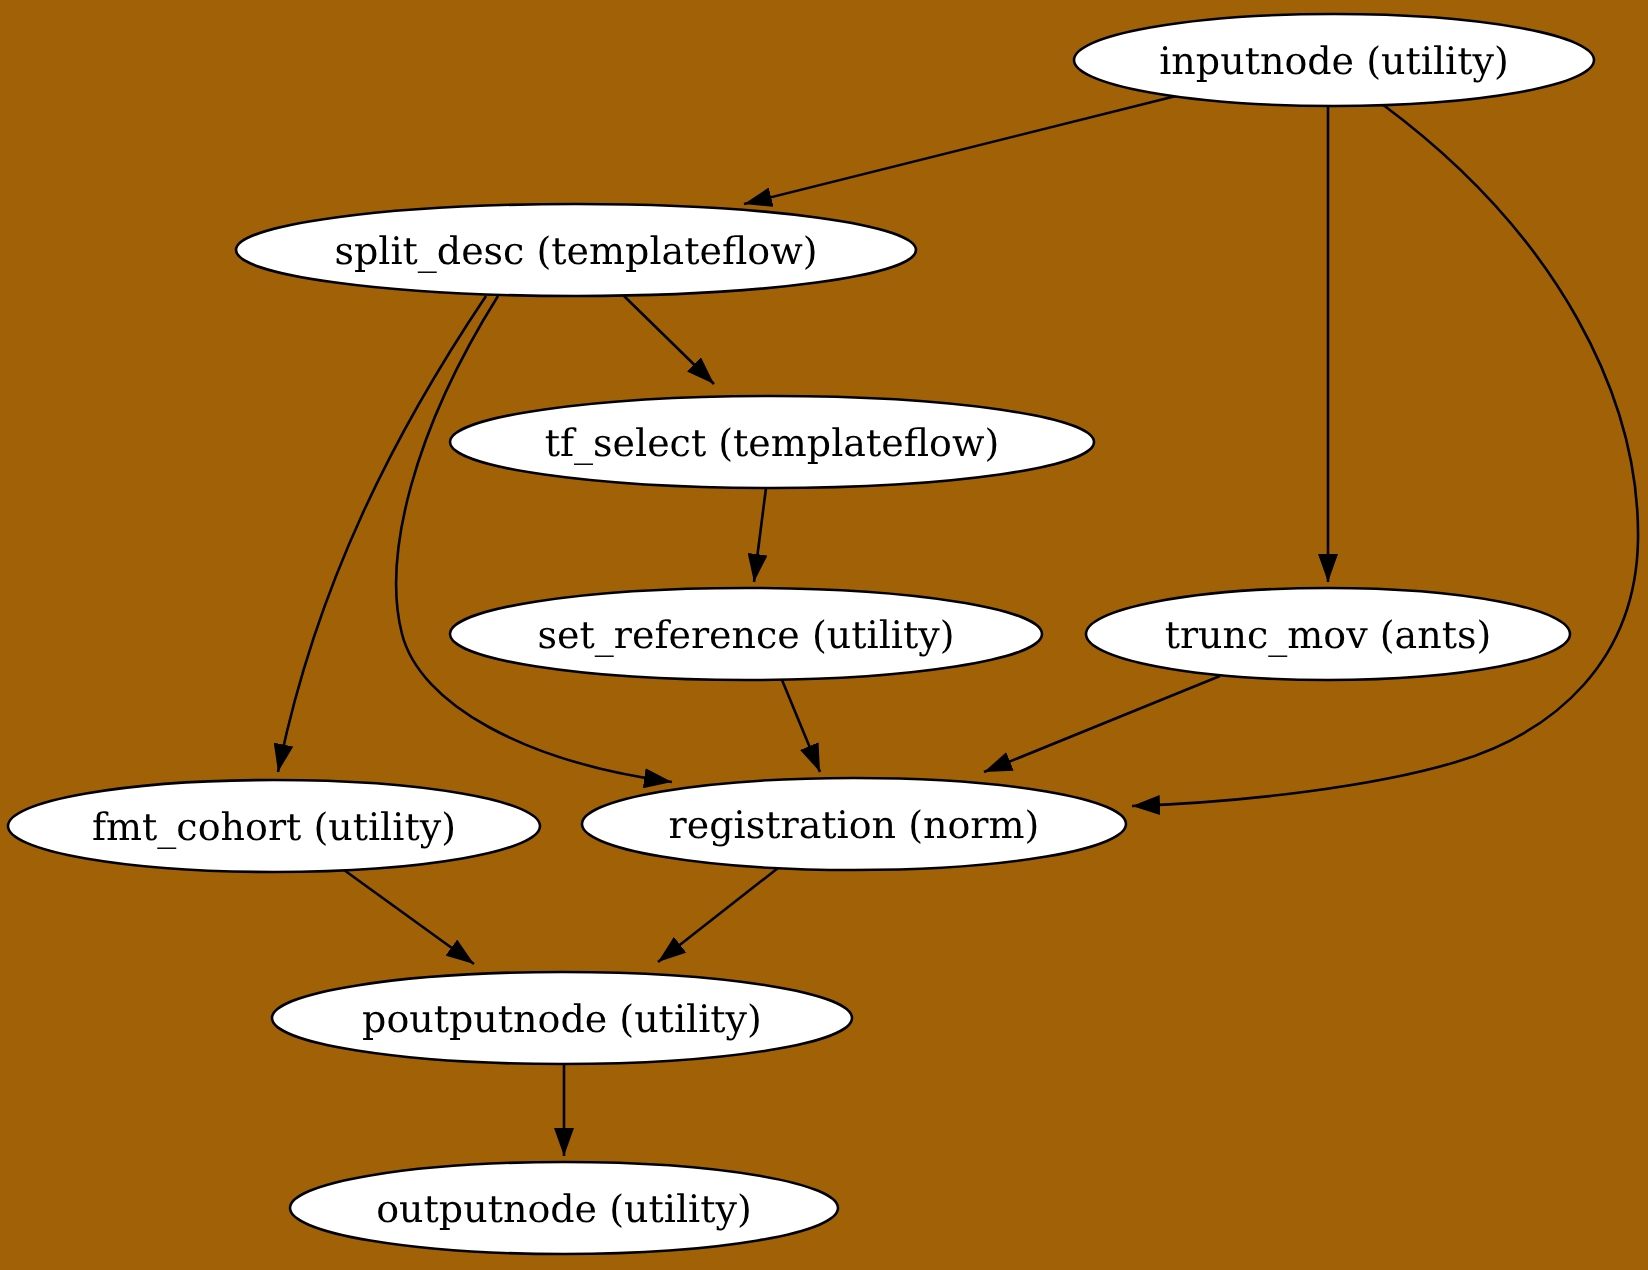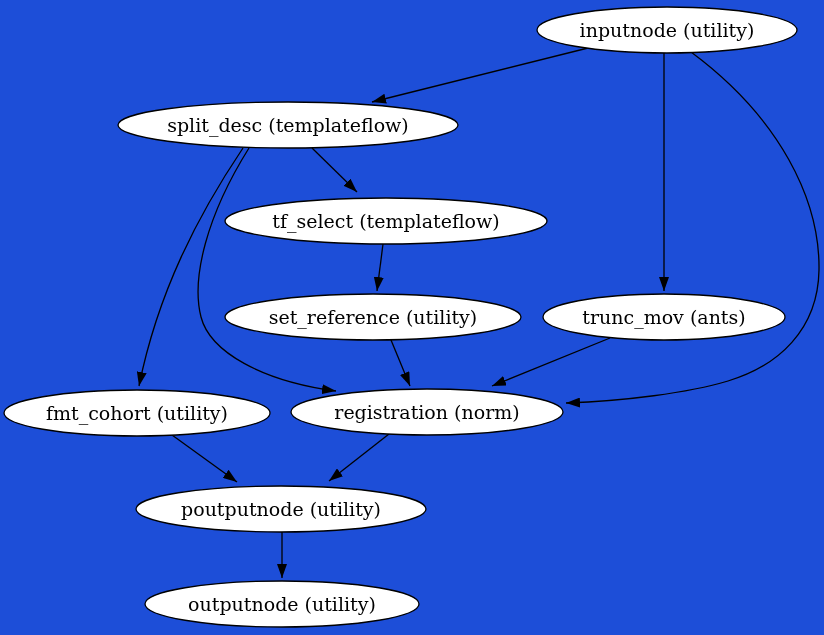--- a/index.html
+++ b/index.html
@@ -4,21 +4,21 @@
 <style>
   html, body {
     margin: 0;
     padding: 0;
     background: #ffffff;
   }
   .canvas {
     position: relative;
     width: 824px;
     height: 635px;
-    background: #1d4ed8;
+    background: #a16207;
     overflow: hidden;
   }
   svg { display: block; }
   .edge path {
     fill: none;
     stroke: #000000;
     stroke-width: 1.3;
   }
   .node ellipse {
     fill: #ffffff;

